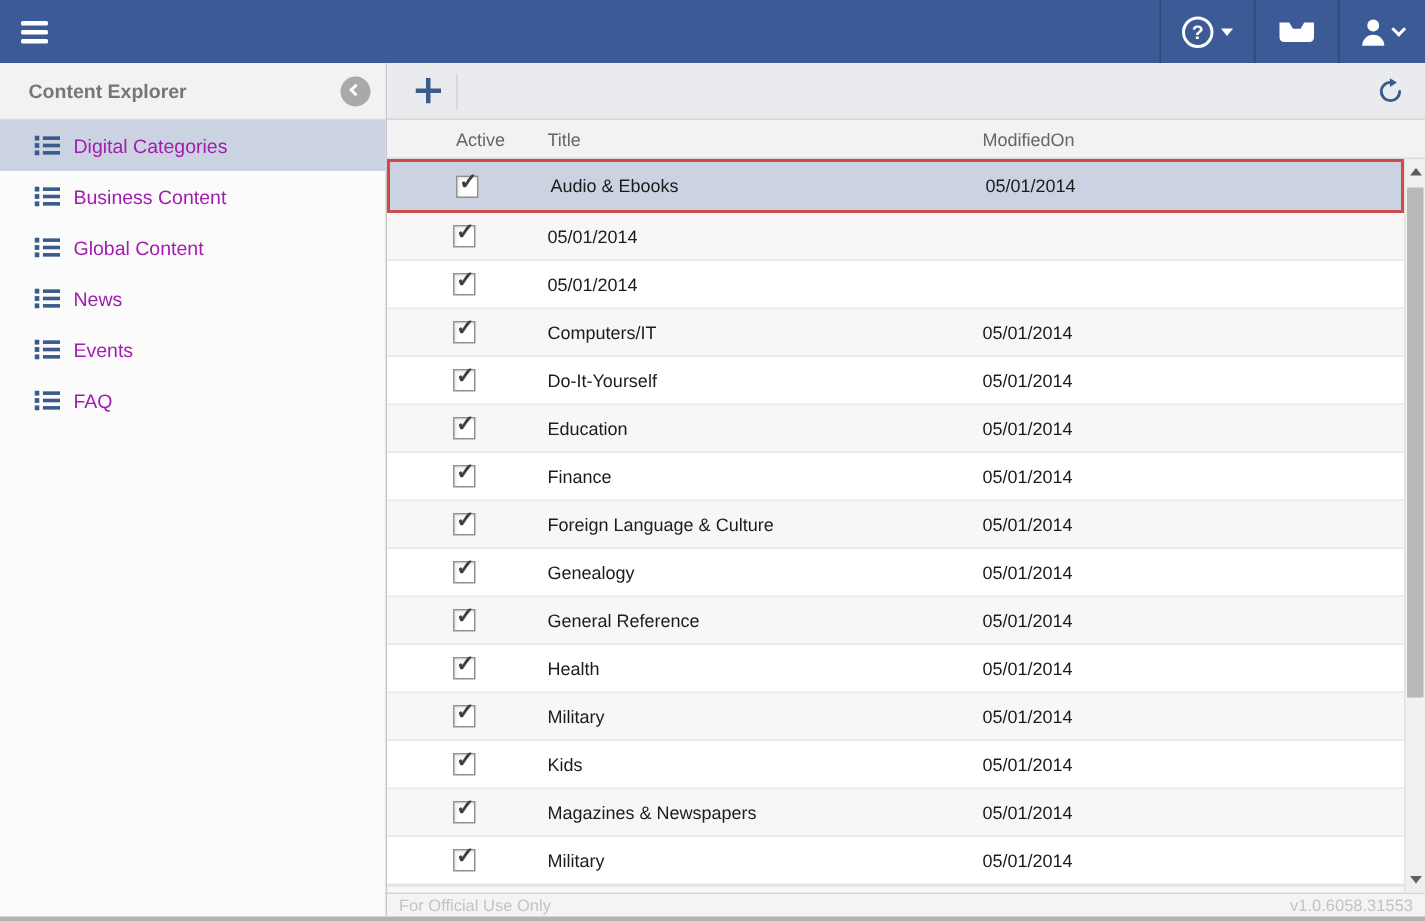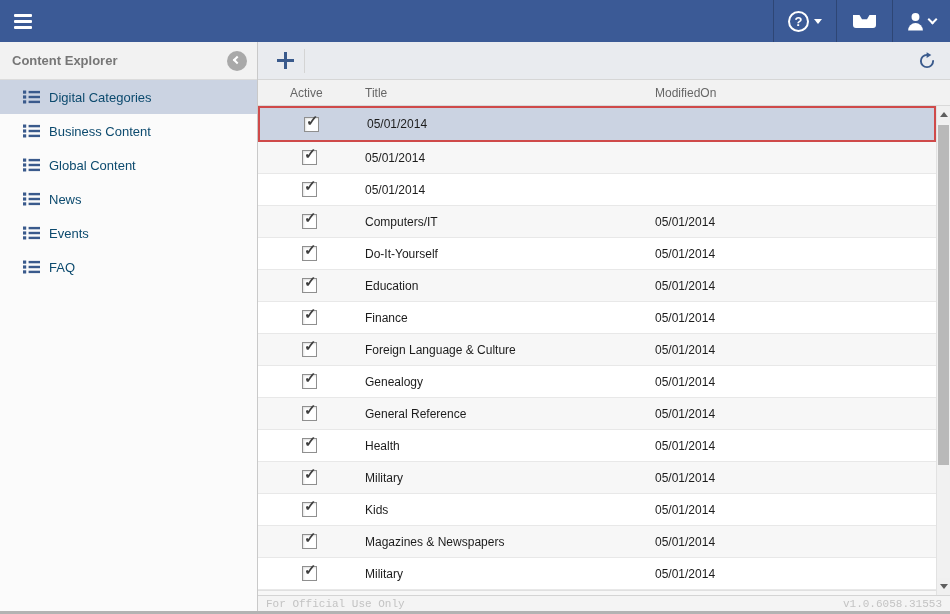--- a/index.html
+++ b/index.html
@@ -24,42 +24,42 @@
                    transform:rotate(45deg); margin-top:-4px; }
 
   
   .content { flex:1 1 auto; display:flex; min-height:0; }
 
   
   .sidebar { width:258px; flex:0 0 258px; background:#fbfbfb; border-right:1px solid #c9c9c9;
              display:flex; flex-direction:column; }
   .sidebar-header { height:38px; background:#f2f2f2; border-bottom:1px solid #dcdcdc;
                     display:flex; align-items:center; justify-content:space-between; padding:0 10px 0 12px; }
-  .sidebar-title { font-size:13px; font-weight:bold; color:#767676; }
+  .sidebar-title { font-size:13px; font-weight:bold; color:#767676;margin-left:7px; }
   .collapse-btn { width:20px; height:20px; border-radius:50%; background:#a9a9a9; position:relative; cursor:pointer; }
   .collapse-btn i { position:absolute; left:7px; top:6px; width:6px; height:6px;
                     border-left:2px solid #fff; border-bottom:2px solid #fff; transform:rotate(45deg); }
   .nav-item { height:34px; display:flex; align-items:center; gap:9px; padding-left:23px;
-              font-size:13px; color:#0c4a6e; cursor:pointer; }
+              font-size:13px; color:#a21caf; cursor:pointer; }
   .nav-item.selected { background:var(--selected,#cbd3e2); }
   .nav-item svg { flex:0 0 auto; }
 
   
   .main { flex:1 1 auto; display:flex; flex-direction:column; min-width:0; background:#fff; }
   .toolbar { height:38px; background:#e9ebef; border-bottom:1px solid #d6d6d6; flex:0 0 auto;
              display:flex; align-items:center; justify-content:space-between; padding:0 10px 0 12px; }
   .tool-left { display:flex; align-items:center; height:100%; }
   .add-btn { display:flex; align-items:center; justify-content:center; width:30px; height:100%; cursor:pointer; }
   .tool-sep { width:1px; height:24px; background:#d4d4d4; margin-left:4px; }
   .refresh-btn { display:flex; align-items:center; justify-content:center; width:26px; height:100%; cursor:pointer; }
 
   .thead { height:26px; background:#f2f2f2; border-bottom:1px solid #d9d9d9; flex:0 0 auto;
            display:grid; grid-template-columns:107px 290px 1fr; align-items:center;
            font-size:12px; color:#666; }
-  .thead .h-active { padding-left:32px; }
+  .thead .h-active { padding-left:32px;margin-left:14px; }
 
   .table-zone { flex:1 1 auto; display:flex; min-height:0; }
   .rows { flex:1 1 auto; overflow:hidden; background:#fff; }
   .trow { height:32px; display:grid; grid-template-columns:107px 290px 1fr; align-items:center;
           font-size:12px; color:#1c1c1c; border-bottom:1px solid #e8e8e8; background:#fff; cursor:pointer; }
   .trow.striped { background:#f7f7f7; }
   .trow.selected { height:36px; background:var(--selected,#cbd3e2);
                    border:2px solid var(--selborder,#cf4a4a); }
   .trow.partial { background:#f7f7f7; border-top:1px solid #e0e0e0; }
   .c-active { padding-left:44px; }
@@ -75,21 +75,21 @@
   .sb-up { top:0; } .sb-down { bottom:0; }
   .tri-up { width:0; height:0; border-left:4px solid transparent; border-right:4px solid transparent;
             border-bottom:5px solid #5e5e5e; }
   .tri-down { width:0; height:0; border-left:4px solid transparent; border-right:4px solid transparent;
               border-top:5px solid #5e5e5e; }
   .sb-thumb { position:absolute; left:1px; right:1px; top:19px; height:340px; background:#b9b9b9; cursor:grab; }
 
   
   .statusbar { height:16px; flex:0 0 auto; background:#f4f4f4; border-top:1px solid #d4d4d4;
                display:flex; align-items:center; justify-content:space-between; padding:0 8px;
-               font-size:11px; color:#c3c3c3;font-family:Liberation Mono, monospace; }
+               font-size:11px; color:#c3c3c3; }
   .bottom-strip { height:3px; flex:0 0 auto; background:#b3b3b3; }
 </style>
 </head>
 <body>
 
 <div class="app" style="--topbar: #3b5a96; --selected: #cbd3e2; --selborder: #cf4a4a;">
 
   <div class="topbar">
     <div class="menu-btn">
       <i></i>
@@ -221,20 +221,21 @@
       </div>
 
       <div class="table-zone">
         <div class="rows">
             <div class="trow selected">
               <div class="c-active">
                 <span class="checkbox">
                   <span class="tick">✓</span>
                 </span>
               </div>
+              <div>Audio &amp; Ebooks</div>
               <div>05/01/2014</div>
             </div>
             <div class="trow striped">
               <div class="c-active">
                 <span class="checkbox">
                   <span class="tick">✓</span>
                 </span>
               </div>
               <div>05/01/2014</div>
             </div>

